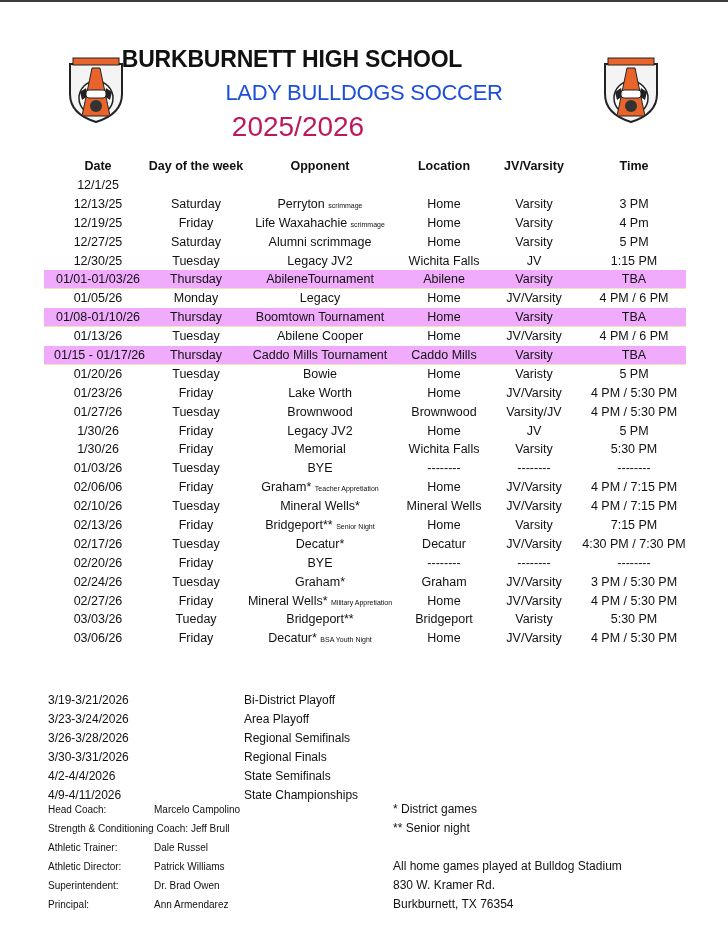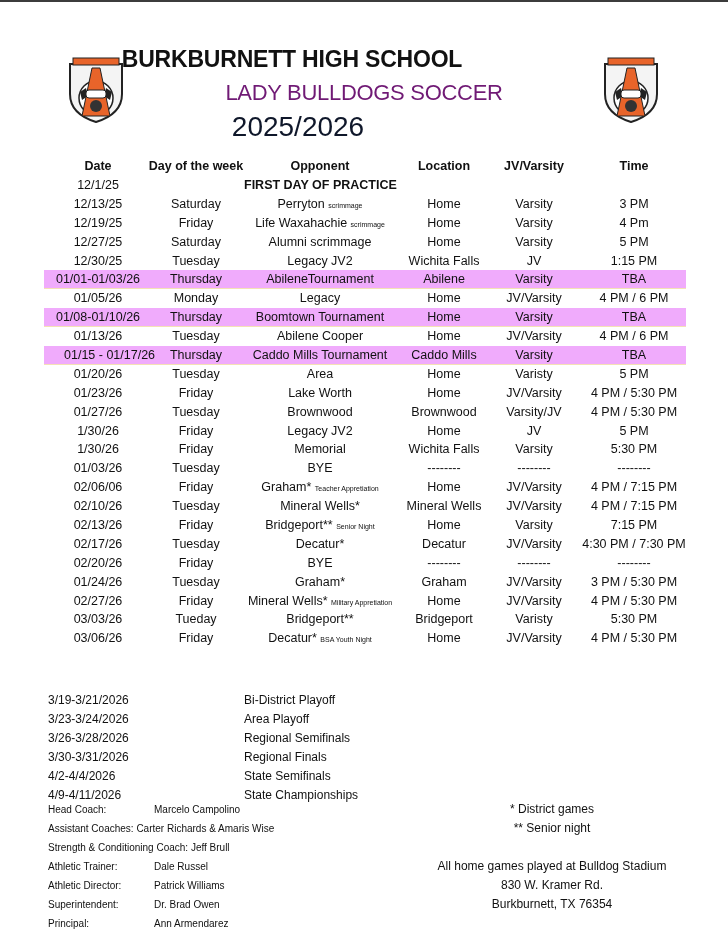--- a/index.html
+++ b/index.html
@@ -13,51 +13,51 @@
     .topbar { position: absolute; left: 0; top: 0; width: 728px; height: 2px; background: #3c3c3c; }
     .logo { position: absolute; top: 54px; width: 60px; height: 70px; }
     .logo.left { left: 66px; }
     .logo.right { left: 601px; }
     .title1 {
       position: absolute; top: 46px; left: 0; width: 584px; text-align: center;
       font-size: 23px; font-weight: bold; letter-spacing: -0.2px;
     }
     .title2 {
       position: absolute; top: 80px; left: 0; width: 728px; text-align: center;
-      font-size: 22px; color: #701a75; letter-spacing: -0.3px;
+      font-size: 22px; color: #1d4ed8; letter-spacing: -0.3px;
     }
     .title3 {
       position: absolute; top: 111px; left: 0; width: 596px; text-align: center;
-      font-size: 28px; color: #0f172a;
+      font-size: 28px; color: #be185d;
     }
     .sched { position: absolute; top: 157px; left: 44px; width: 642px; }
     .row {
       position: relative; height: 18.9px; font-size: 12.5px; line-height: 18.9px;
     }
     .row.hl { background: #f0abfc; border-bottom: 1px solid #f4e1b5; box-sizing: border-box; }
     .row.head { font-weight: bold; height: 19px; }
     .cell { position: absolute; top: 0; text-align: center; white-space: nowrap; }
     .c-date { left: 0; width: 108px; }
     .c-day  { left: 96px; width: 112px; }
     .c-opp  { left: 190px; width: 172px; }
     .c-loc  { left: 350px; width: 100px; }
     .c-jv   { left: 440px; width: 100px; }
     .c-time { left: 530px; width: 120px; }
-    .c-date.left { text-align: left; padding-left: 20px; }
+    .c-date.left { text-align: left; padding-left: 10px; }
     .practice { position: absolute; left: 200px; font-weight: bold; font-size: 12.5px; }
     .note { font-size: 7px; }
     .playoffs { position: absolute; top: 667px; left: 48px; width: 400px; margin-top: 24px; }
     .prow { height: 19px; font-size: 12px; line-height: 19px; position: relative; }
     .prow .pd { position: absolute; left: 0; }
     .prow .pn { position: absolute; left: 196px; }
     .staff { position: absolute; top: 800px; left: 48px; width: 340px; }
     .srow { height: 19px; font-size: 10px; line-height: 19px; position: relative; white-space: nowrap; }
     .srow .sl { position: absolute; left: 0; }
     .srow .sv { position: absolute; left: 106px; }
-    .info { position: absolute; top: 800px; left: 402px; width: 300px; text-align: center; }
+    .info { position: absolute; top: 800px; left: 393px; width: 300px; }
     .irow { height: 19px; font-size: 12px; line-height: 19px; white-space: nowrap; }
   </style>
 </head>
 <body>
 
 <div class="topbar"></div>
 
 <svg class="logo left" viewBox="0 0 60 70">
   <path d="M4 10 L56 10 L56 40 Q56 60 30 68 Q4 60 4 40 Z" fill="#f4f4f4" stroke="#222" stroke-width="2"></path>
   <rect x="7" y="4" width="46" height="7" fill="#e8642a" stroke="#222" stroke-width="1"></rect>
@@ -89,21 +89,20 @@
   <div class="row head">
     <div class="cell c-date">Date</div>
     <div class="cell c-day">Day of the week</div>
     <div class="cell c-opp">Opponent</div>
     <div class="cell c-loc">Location</div>
     <div class="cell c-jv">JV/Varsity</div>
     <div class="cell c-time">Time</div>
   </div>
   <div class="row">
     <div class="cell c-date">12/1/25</div>
-    <div class="practice">FIRST DAY OF PRACTICE</div>
   </div>
   <div id="rows">
       <div class="row">
         <div class="cell c-date">12/13/25</div>
         <div class="cell c-day">Saturday</div>
         <div class="cell c-opp"><span>Perryton</span> <span class="note">scrimmage</span></div>
         <div class="cell c-loc">Home</div>
         <div class="cell c-jv">Varsity</div>
         <div class="cell c-time">3 PM</div>
       </div>
@@ -167,21 +166,21 @@
         <div class="cell c-date left">01/15 - 01/17/26</div>
         <div class="cell c-day">Thursday</div>
         <div class="cell c-opp"><span>Caddo Mills Tournament</span></div>
         <div class="cell c-loc">Caddo Mills</div>
         <div class="cell c-jv">Varsity</div>
         <div class="cell c-time">TBA</div>
       </div>
       <div class="row">
         <div class="cell c-date">01/20/26</div>
         <div class="cell c-day">Tuesday</div>
-        <div class="cell c-opp"><span>Area</span></div>
+        <div class="cell c-opp"><span>Bowie</span></div>
         <div class="cell c-loc">Home</div>
         <div class="cell c-jv">Varisty</div>
         <div class="cell c-time">5 PM</div>
       </div>
       <div class="row">
         <div class="cell c-date">01/23/26</div>
         <div class="cell c-day">Friday</div>
         <div class="cell c-opp"><span>Lake Worth</span></div>
         <div class="cell c-loc">Home</div>
         <div class="cell c-jv">JV/Varsity</div>
@@ -253,21 +252,21 @@
       </div>
       <div class="row">
         <div class="cell c-date">02/20/26</div>
         <div class="cell c-day">Friday</div>
         <div class="cell c-opp"><span>BYE</span></div>
         <div class="cell c-loc">--------</div>
         <div class="cell c-jv">--------</div>
         <div class="cell c-time">--------</div>
       </div>
       <div class="row">
-        <div class="cell c-date">01/24/26</div>
+        <div class="cell c-date">02/24/26</div>
         <div class="cell c-day">Tuesday</div>
         <div class="cell c-opp"><span>Graham*</span></div>
         <div class="cell c-loc">Graham</div>
         <div class="cell c-jv">JV/Varsity</div>
         <div class="cell c-time">3 PM / 5:30 PM</div>
       </div>
       <div class="row">
         <div class="cell c-date">02/27/26</div>
         <div class="cell c-day">Friday</div>
         <div class="cell c-opp"><span>Mineral Wells*</span> <span class="note">Military Appretiation</span></div>
@@ -319,21 +318,20 @@
       <span class="pd">4/9-4/11/2026</span>
       <span class="pn">State Championships</span>
     </div>
   </div>
 
 <div class="staff" id="staff">
     <div class="srow">
       <span class="sl">Head Coach:</span>
       <span class="sv">Marcelo Campolino</span>
     </div>
-    <div class="srow"><span>Assistant Coaches:</span> <span>Carter Richards  &amp; Amaris Wise</span></div>
     <div class="srow"><span>Strength &amp; Conditioning Coach:</span> <span>Jeff Brull</span></div>
     <div class="srow">
       <span class="sl">Athletic Trainer:</span>
       <span class="sv">Dale Russel</span>
     </div>
     <div class="srow">
       <span class="sl">Athletic Director:</span>
       <span class="sv">Patrick Williams</span>
     </div>
     <div class="srow">

